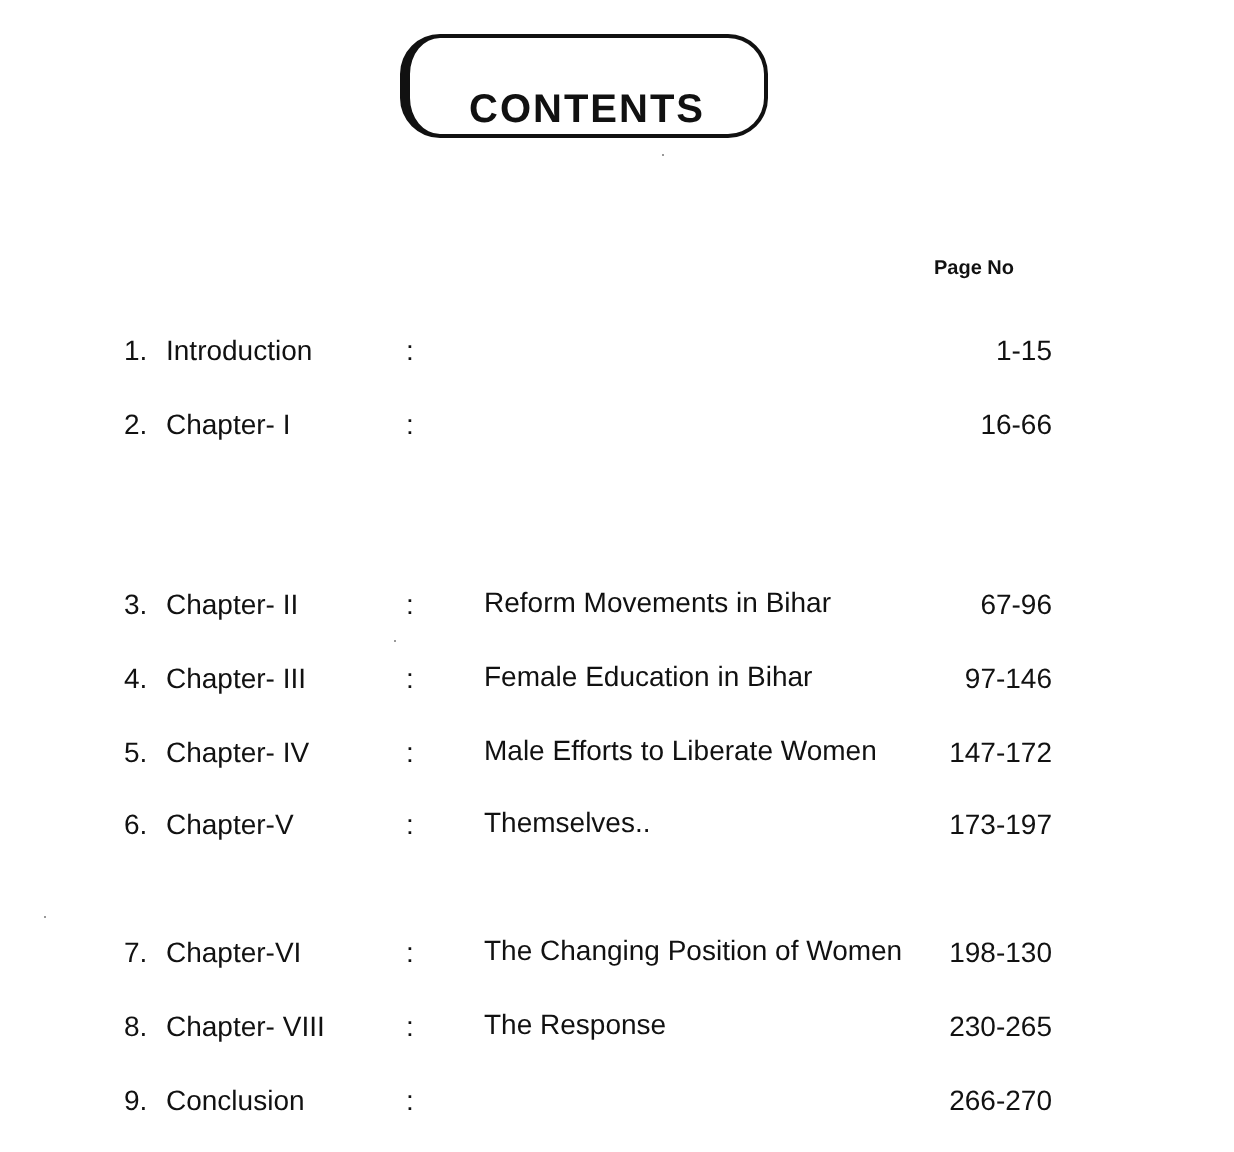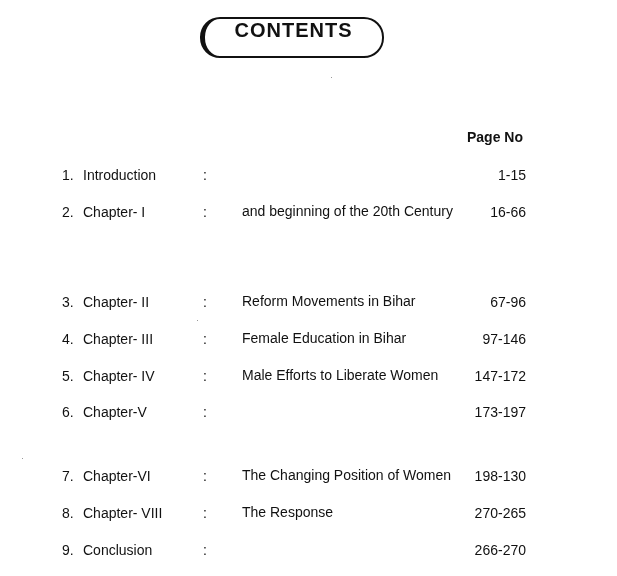--- a/index.html
+++ b/index.html
@@ -1,28 +1,28 @@
 <!DOCTYPE html>
 <html><head>
   <meta charset="utf-8">
   <style>
     html, body { margin: 0; padding: 0; background: #ffffff; }
     body {
       width: 617px; height: 576px; position: relative; overflow: hidden;
       font-family: "Liberation Sans", sans-serif; color: #111;
     }
     .title-box {
-      position: absolute; left: 200px; top: 17px; width: 184px; height: 41px;
+      position: absolute; left: 200px; top: 17px; width: 184px; height: 52px;
       border: 2px solid #111; border-left-width: 5px; border-radius: 20px;
-      box-sizing: border-box; display: flex; align-items: flex-start; justify-content: center;
+      box-sizing: border-box; display: flex; align-items: flex-end; justify-content: center;
     }
     .title-text { font-weight: bold; font-size: 20px; letter-spacing: 1px; }
     .page-no-header {
       position: absolute; left: 467px; top: 129px;
-      font-weight: bold; font-size: 14px;
+      font-weight: bold; font-size: 10px;
     }
     .row { position: absolute; left: 0; width: 617px; font-size: 14px; }
     .num { position: absolute; left: 62px; }
     .label { position: absolute; left: 83px; }
     .colon { position: absolute; left: 203px; }
     .title { position: absolute; left: 242px; line-height: 26.5px; top: -6px; }
     .pages { position: absolute; right: 91px; text-align: right; }
     .dot { position: absolute; width: 1px; height: 1px; background: #999; }
   </style>
 </head>
@@ -40,21 +40,20 @@
       <span class="label">Introduction</span>
       <span class="colon">:</span>
       <span class="title"></span>
       <span class="pages">1-15</span>
     </div>
     <div class="row" style="top: 204px;">
       <span class="num">2.</span>
       <span class="label">Chapter- I</span>
       <span class="colon">:</span>
       <span class="title">
-        <div>and beginning of the 20th Century</div>
       </span>
       <span class="pages">16-66</span>
     </div>
     <div class="row" style="top: 294px;">
       <span class="num">3.</span>
       <span class="label">Chapter- II</span>
       <span class="colon">:</span>
       <span class="title">
         <div>Reform Movements in Bihar</div>
       </span>
@@ -76,40 +75,41 @@
       <span class="title">
         <div>Male Efforts to Liberate Women</div>
       </span>
       <span class="pages">147-172</span>
     </div>
     <div class="row" style="top: 404px;">
       <span class="num">6.</span>
       <span class="label">Chapter-V</span>
       <span class="colon">:</span>
       <span class="title">
+        <div>Themselves..</div>
       </span>
       <span class="pages">173-197</span>
     </div>
     <div class="row" style="top: 468px;">
       <span class="num">7.</span>
       <span class="label">Chapter-VI</span>
       <span class="colon">:</span>
       <span class="title">
         <div>The Changing Position of Women</div>
       </span>
       <span class="pages">198-130</span>
     </div>
     <div class="row" style="top: 505px;">
       <span class="num">8.</span>
       <span class="label">Chapter- VIII</span>
       <span class="colon">:</span>
       <span class="title">
         <div>The Response</div>
       </span>
-      <span class="pages">270-265</span>
+      <span class="pages">230-265</span>
     </div>
     <div class="row" style="top: 542px;">
       <span class="num">9.</span>
       <span class="label">Conclusion</span>
       <span class="colon">:</span>
       <span class="title"></span>
       <span class="pages">266-270</span>
     </div>
   </div>
 

